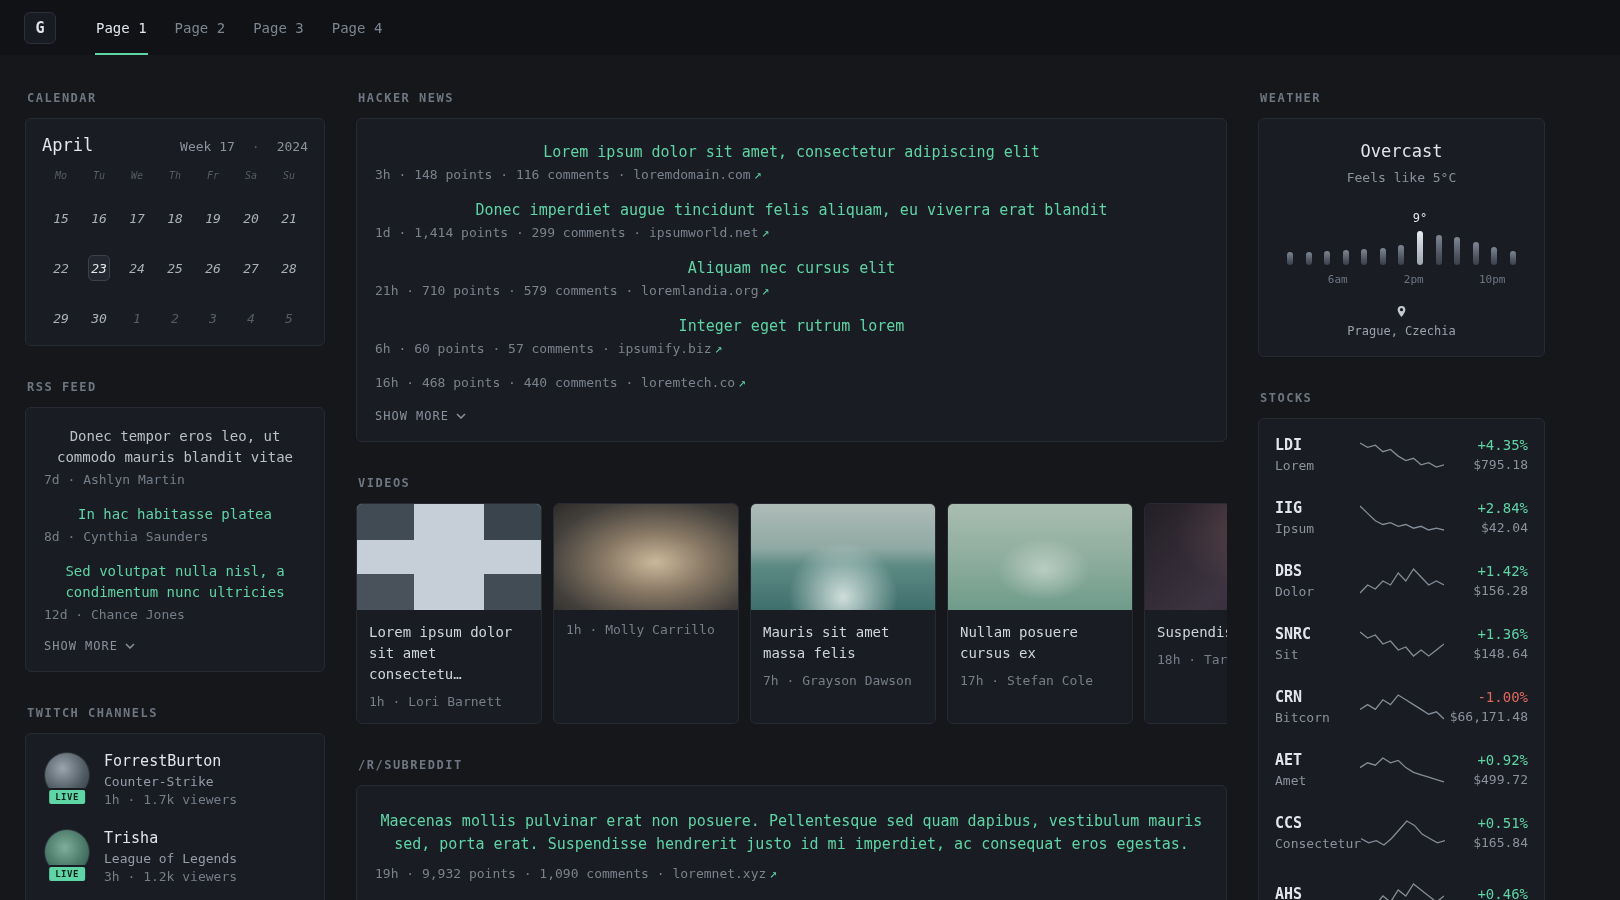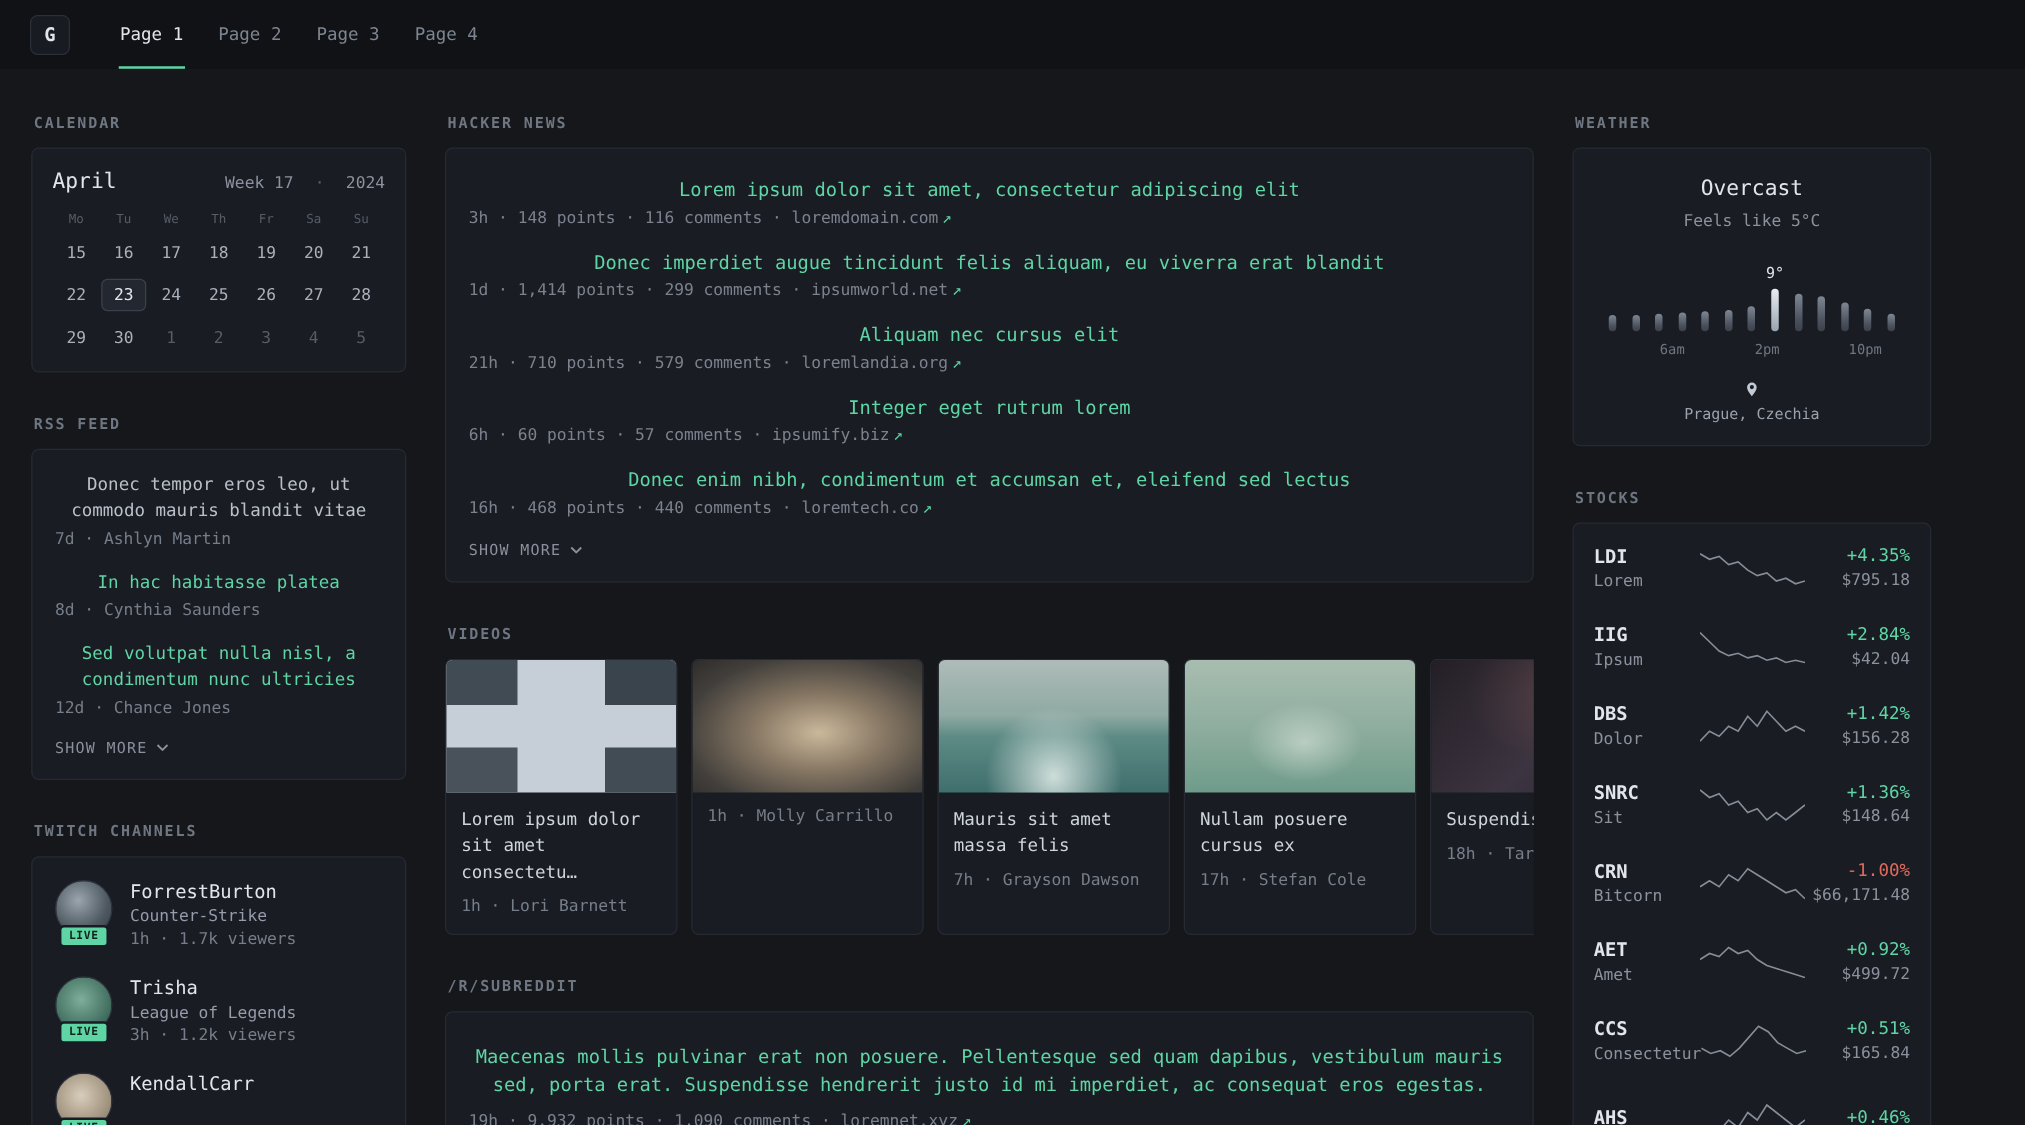--- a/index.html
+++ b/index.html
@@ -27,25 +27,25 @@
   .section{margin-bottom:34px;}
   .sec{font-size:12px;letter-spacing:1.5px;color:var(--t3);font-weight:600;margin:0 0 13px 2px;}
   .card{background:var(--card);border:1px solid var(--border);border-radius:6px;}
   .dot{color:var(--t4);}
 
   
   .cal-card{padding:16px 16px 14px;}
   .cal-head{display:flex;justify-content:space-between;align-items:baseline;margin-bottom:15px;}
   .cal-month{font-size:17px;color:var(--t1);}
   .cal-meta{font-size:13px;color:var(--t2);display:flex;gap:17px;}
-  .cal-grid{display:grid;grid-template-columns:repeat(7,1fr);row-gap:8px;text-align:center;}
+  .cal-grid{display:grid;grid-template-columns:repeat(7,1fr);row-gap:24px;text-align:center;font-style:italic;}
   .cdh{font-size:10px;color:var(--t4);align-self:center;}
   .cd{font-size:13px;color:#aab1bc;height:26px;display:flex;align-items:center;justify-content:center;}
   .cd.dim{color:var(--t4);}
-  .cd.sel{background:#232830;border:1px solid #3a414d;border-radius:5px;color:var(--t1);width:36px;margin:0 auto;}
+  .cd.sel{background:#232830;border:1px solid #3a414d;border-radius:5px;color:var(--t1);width:22px;margin:0 auto;}
 
   
   .rss-card{padding:18px;display:flex;flex-direction:column;gap:17px;}
   .rss-title{font-size:14px;line-height:1.5;color:var(--accent);display:block;cursor:pointer;}
   .rss-item.read .rss-title{color:#b9c0ca;}
   .rss-meta{font-size:13px;color:#767e8a;margin-top:4px;}
   .show-more{display:flex;align-items:center;gap:7px;font-size:12px;letter-spacing:1px;color:#8a919d;cursor:pointer;}
 
   
   .tw-card{padding:18px;display:flex;flex-direction:column;gap:22px;}
@@ -258,21 +258,20 @@
         </article>
         <article class="hn-item">
           <a class="hn-title">Aliquam nec cursus elit</a>
           <div class="meta"><span>21h · 710 points · 579 comments · </span><a class="src"><span>loremlandia.org</span><span class="arrow">↗</span></a></div>
         </article>
         <article class="hn-item">
           <a class="hn-title">Integer eget rutrum lorem</a>
           <div class="meta"><span>6h · 60 points · 57 comments · </span><a class="src"><span>ipsumify.biz</span><span class="arrow">↗</span></a></div>
         </article>
         <article class="hn-item">
-          <a class="hn-title">Donec enim nibh, condimentum et accumsan et, eleifend sed lectus</a>
           <div class="meta"><span>16h · 468 points · 440 comments · </span><a class="src"><span>loremtech.co</span><span class="arrow">↗</span></a></div>
         </article>
         <div class="show-more">
           <span>SHOW MORE</span>
           <svg width="10" height="6" viewBox="0 0 10 6">
               <path d="M1 1l4 4 4-4" stroke="#8a919d" stroke-width="1.5" fill="none"></path>
             </svg>
         </div>
       </div>
     </section>

